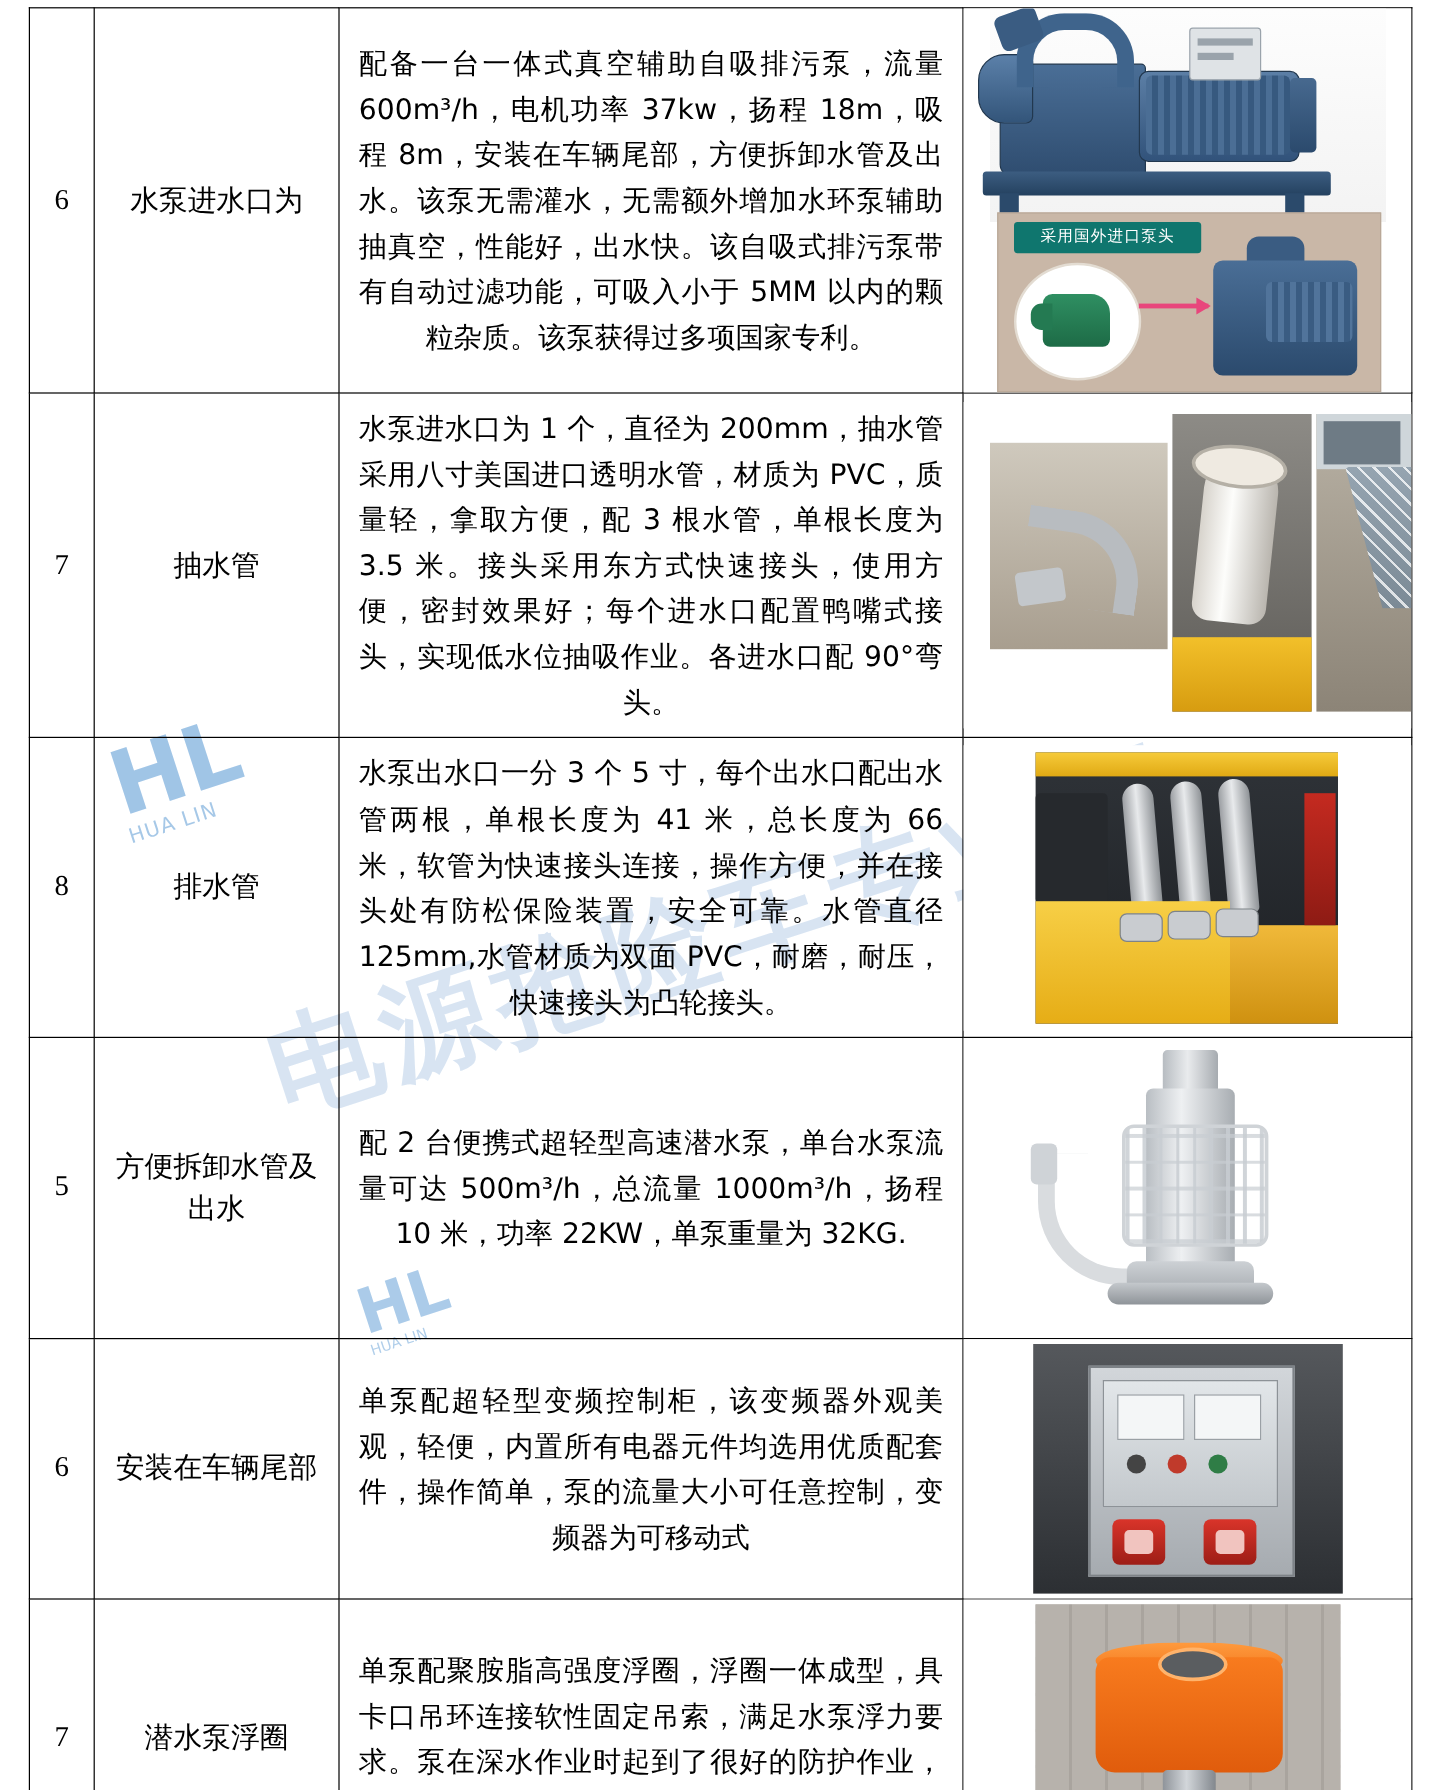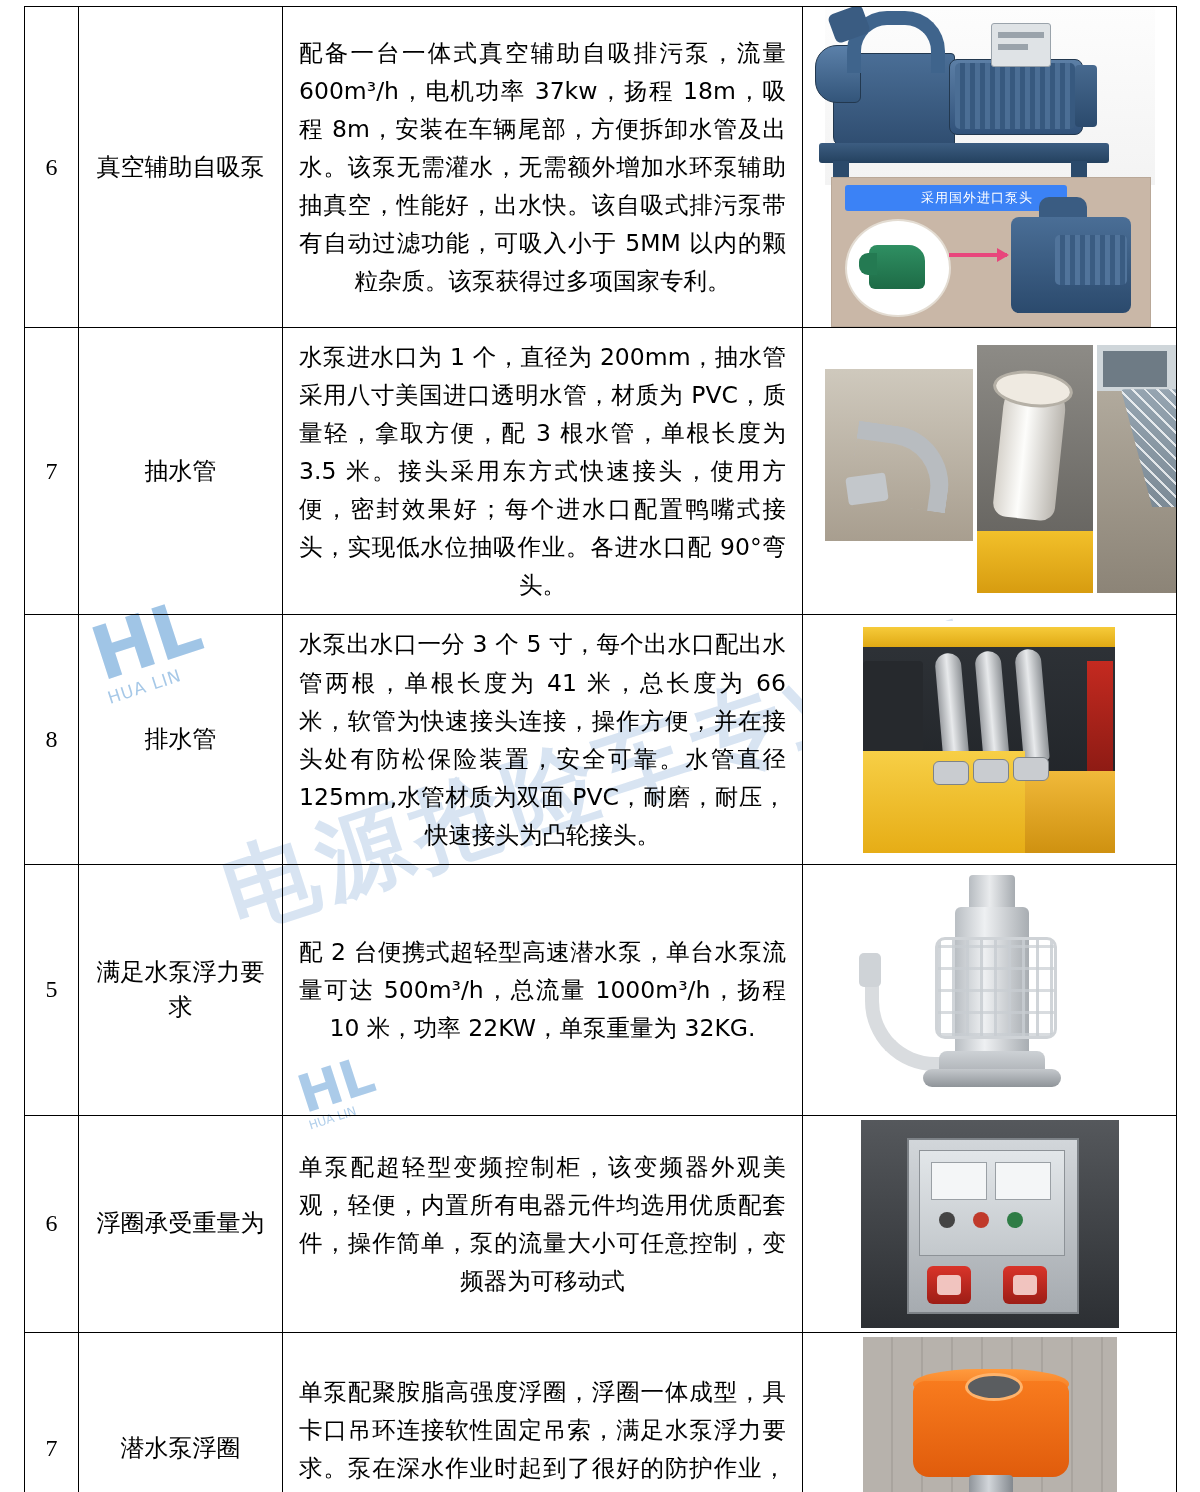--- a/index.html
+++ b/index.html
@@ -206,24 +206,24 @@
     background: #2b4a6b;
   }
 
   .r1-bottom {
     position: absolute; left: 28px; top: 170px; width: 318px; height: 148px;
     background: #c9b7a7;
     border: 1px solid #b9a header;
     border: 1px solid #b9a898;
   }
   .r1-label {
-    position: absolute; left: 42px; top: 178px; width: 180px; height: 26px;
-    background: #3b82f6; border-radius: 3px;
+    position: absolute; left: 42px; top: 178px; width: 156px; height: 26px;
+    background: #0f766e; border-radius: 3px;
     color: #fff; font-family: "DejaVu Sans", sans-serif; font-size: 13px;
-    line-height: 26px; text-align: center; letter-spacing: 1px; padding-left: 42px;
+    line-height: 26px; text-align: center; letter-spacing: 1px;
   }
   .r1-circle {
     position: absolute; left: 42px; top: 212px; width: 102px; height: 94px;
     background: #ffffff; border-radius: 50%;
     border: 2px solid #e3dcd2;
   }
   .r1-green {
     position: absolute; left: 66px; top: 238px; width: 56px; height: 44px;
     background: linear-gradient(#2f8f62, #1d6b46);
     border-radius: 8px 16px 6px 6px;
@@ -493,21 +493,21 @@
     <colgroup>
       <col class="col-num">
         <col class="col-name">
         <col class="col-desc">
         <col class="col-img">
     </colgroup>
     <tbody>
 
       <tr>
         <td class="cell-num">6</td>
-        <td class="cell-name">真空辅助自吸泵</td>
+        <td class="cell-name">水泵进水口为</td>
         <td class="cell-desc">配备一台一体式真空辅助自吸排污泵，流量 600m³/h，电机功率 37kw，扬程 18m，吸程 8m，安装在车辆尾部，方便拆卸水管及出水。该泵无需灌水，无需额外增加水环泵辅助抽真空，性能好，出水快。该自吸式排污泵带有自动过滤功能，可吸入小于 5MM 以内的颗粒杂质。该泵获得过多项国家专利。</td>
         <td class="cell-img">
           <div class="imgbox img-r1">
             <div class="r1-top"></div>
             <div class="r1-pump-body"></div>
             <div class="r1-pump-bell"></div>
             <div class="r1-inlet"></div>
             <div class="r1-inlet2"></div>
             <div class="r1-motor"></div>
             <div class="r1-motor-fins"></div>
@@ -569,38 +569,38 @@
             <div class="r3-cuff r3-c1"></div>
             <div class="r3-cuff r3-c2"></div>
             <div class="r3-cuff r3-c3"></div>
             <div class="r3-red"></div>
           </div>
         </td>
       </tr>
 
       <tr>
         <td class="cell-num">5</td>
-        <td class="cell-name">满足水泵浮力要求</td>
+        <td class="cell-name">方便拆卸水管及出水</td>
         <td class="cell-desc">配 2 台便携式超轻型高速潜水泵，单台水泵流量可达 500m³/h，总流量 1000m³/h，扬程 10 米，功率 22KW，单泵重量为 32KG.</td>
         <td class="cell-img">
           <div class="imgbox img-r4">
             <div class="r4-neck"></div>
             <div class="r4-body"></div>
             <div class="r4-cage"></div>
             <div class="r4-hose"></div>
             <div class="r4-hose-end"></div>
             <div class="r4-foot"></div>
             <div class="r4-foot2"></div>
           </div>
         </td>
       </tr>
 
       <tr>
         <td class="cell-num">6</td>
-        <td class="cell-name">浮圈承受重量为</td>
+        <td class="cell-name">安装在车辆尾部</td>
         <td class="cell-desc">单泵配超轻型变频控制柜，该变频器外观美观，轻便，内置所有电器元件均选用优质配套件，操作简单，泵的流量大小可任意控制，变频器为可移动式</td>
         <td class="cell-img">
           <div class="imgbox img-r5">
             <div class="r5-bg"></div>
             <div class="r5-cab"></div>
             <div class="r5-door"></div>
             <div class="r5-meter"></div>
             <div class="r5-meter2"></div>
             <div class="r5-knob"></div>
             <div class="r5-knob2"></div>

